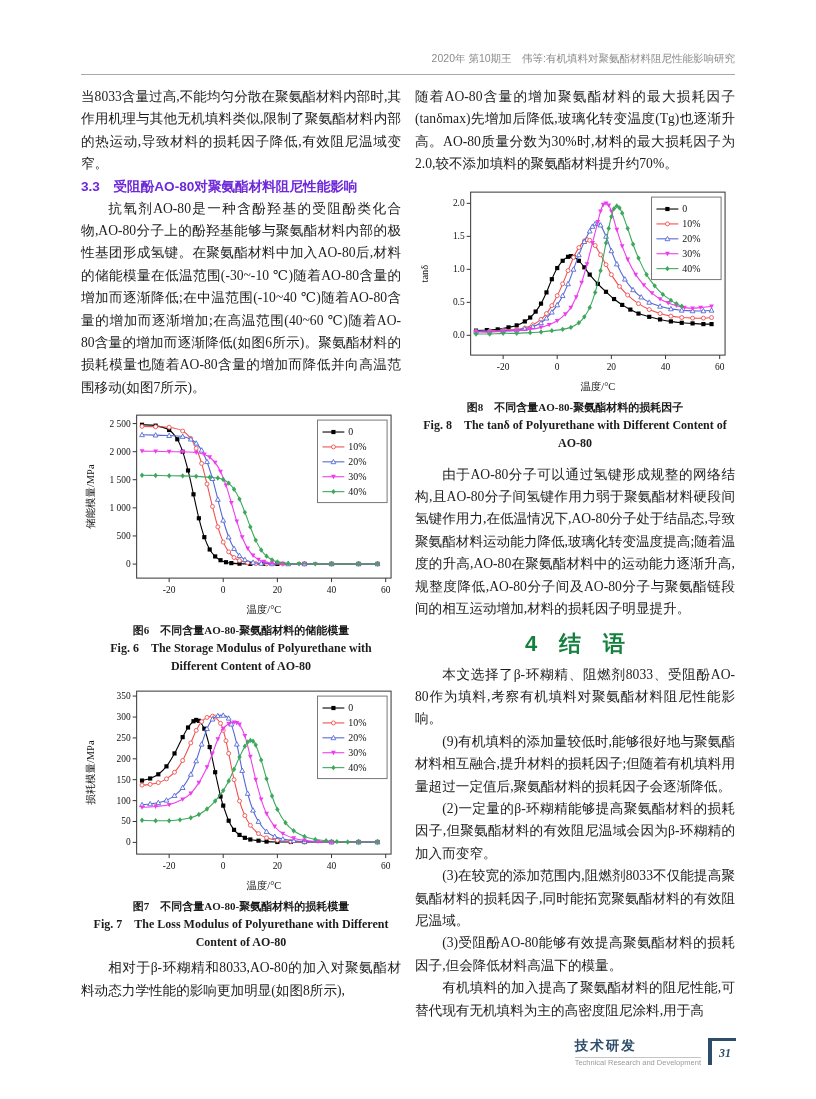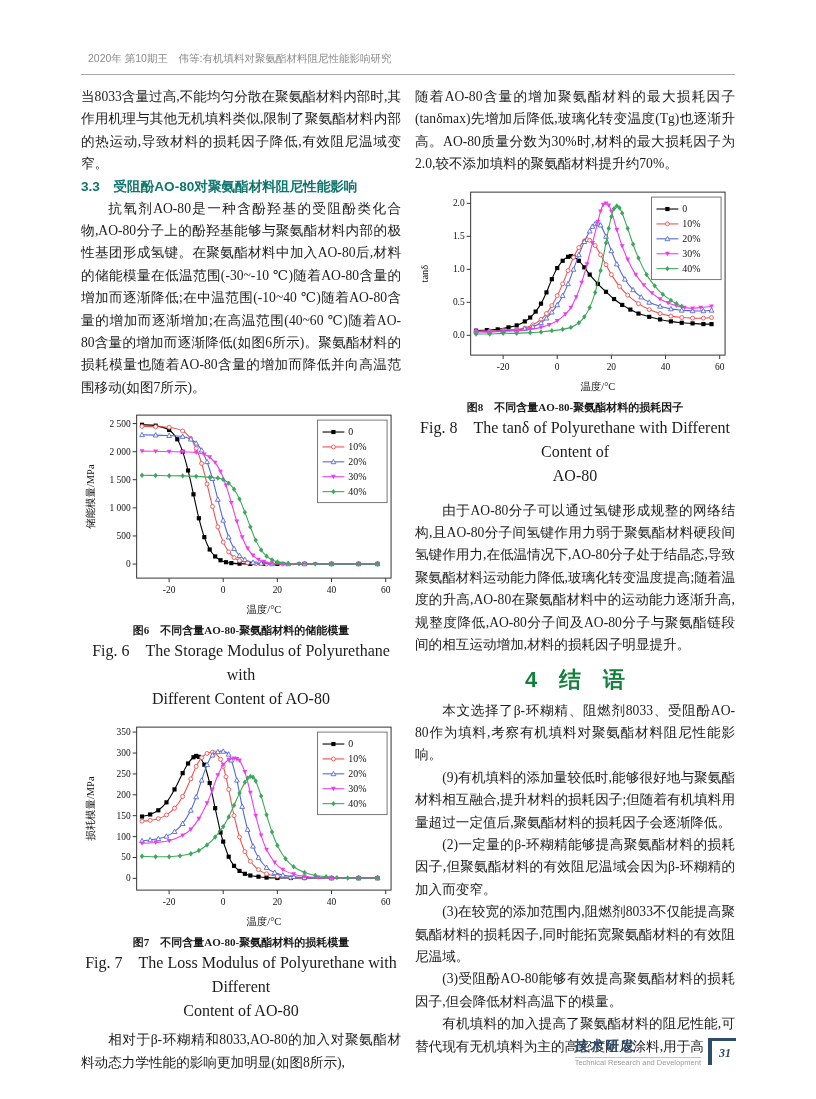--- a/index.html
+++ b/index.html
@@ -1,32 +1,32 @@
 <!DOCTYPE html>
 <html><head>
 <meta charset="utf-8">
 <style>
   html,body{margin:0;padding:0;background:#e8e8e8;}
   .page{position:relative;width:816px;height:1099px;background:#ffffff;margin:0 auto;overflow:hidden;
         font-family:"Liberation Serif","DejaVu Serif",serif;color:#1c1c1c;}
-  .header{position:absolute;top:52px;left:88px;right:81px;display:flex;justify-content:flex-start;
+  .header{position:absolute;top:52px;left:88px;right:81px;display:flex;justify-content:flex-end;
           font-family:"Liberation Sans","DejaVu Sans",sans-serif;font-size:10.5px;color:#8b8b8b;}
   .header-rule{position:absolute;top:74px;left:81px;right:81px;border-top:1px solid #a8a8a8;}
   .columns{position:absolute;top:86px;left:81px;width:654px;display:flex;gap:14px;}
   .col{width:320px;}
   .para{margin:0;font-size:13.6px;line-height:22.4px;text-align:justify;}
   .indent{text-indent:2em;}
   .sec33{margin:2px 0 2px 0;font-family:"Liberation Sans","DejaVu Sans",sans-serif;
-         font-size:13.6px;font-weight:bold;color:#0f766e;}
+         font-size:13.6px;font-weight:bold;color:#6d28d9;}
   .sec4{margin:8px 0 5px 0;font-family:"Liberation Sans","DejaVu Sans",sans-serif;
         font-size:22px;font-weight:bold;color:#15803d;text-align:center;}
   .figure{margin:8px 0 6px 0;text-align:center;}
   .chart{display:block;margin:0 auto;}
   .cap-cn{font-size:11px;font-weight:bold;line-height:1.55;}
-  .cap-en{font-size:16px;font-weight:normal;line-height:1.5;}
+  .cap-en{font-size:12px;font-weight:bold;line-height:1.5;}
   .footer{position:absolute;right:80px;bottom:32px;display:flex;align-items:flex-start;gap:7px;}
   .footer-text{}
   .footer-cn{font-family:"Liberation Sans","DejaVu Sans",sans-serif;font-size:13.5px;font-weight:bold;
              color:#2e4d6b;letter-spacing:2px;}
   .footer-en{font-family:"Liberation Sans","DejaVu Sans",sans-serif;font-size:7.5px;color:#9a9a9a;
              border-top:1px solid #c4c4c4;padding-top:0;margin-top:2px;}
   .pagebox{border-top:3px solid #2e4d6b;border-left:4px solid #2e4d6b;padding:2px 5px 4px 7px;margin-top:1px;}
   .pagebox span{font-family:"Liberation Serif","DejaVu Serif",serif;font-style:italic;font-weight:bold;
                 font-size:12px;color:#2e4d6b;}
 </style>

